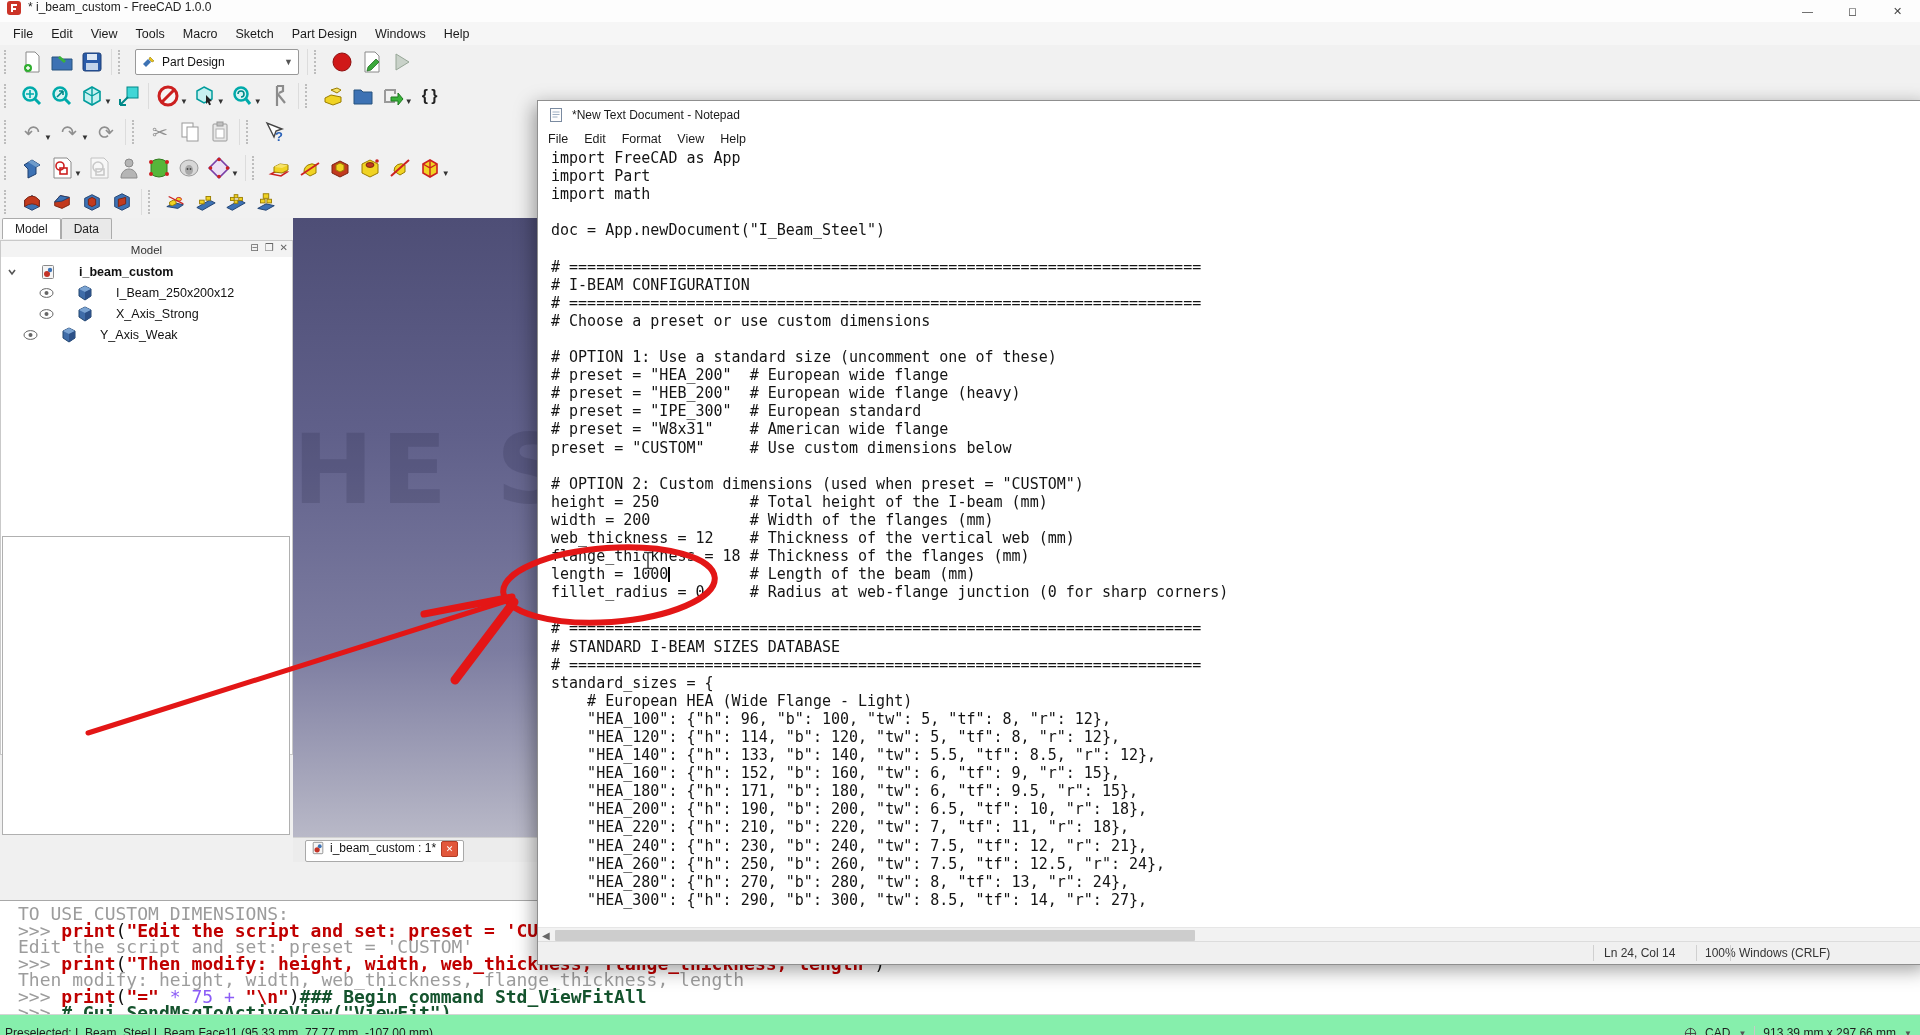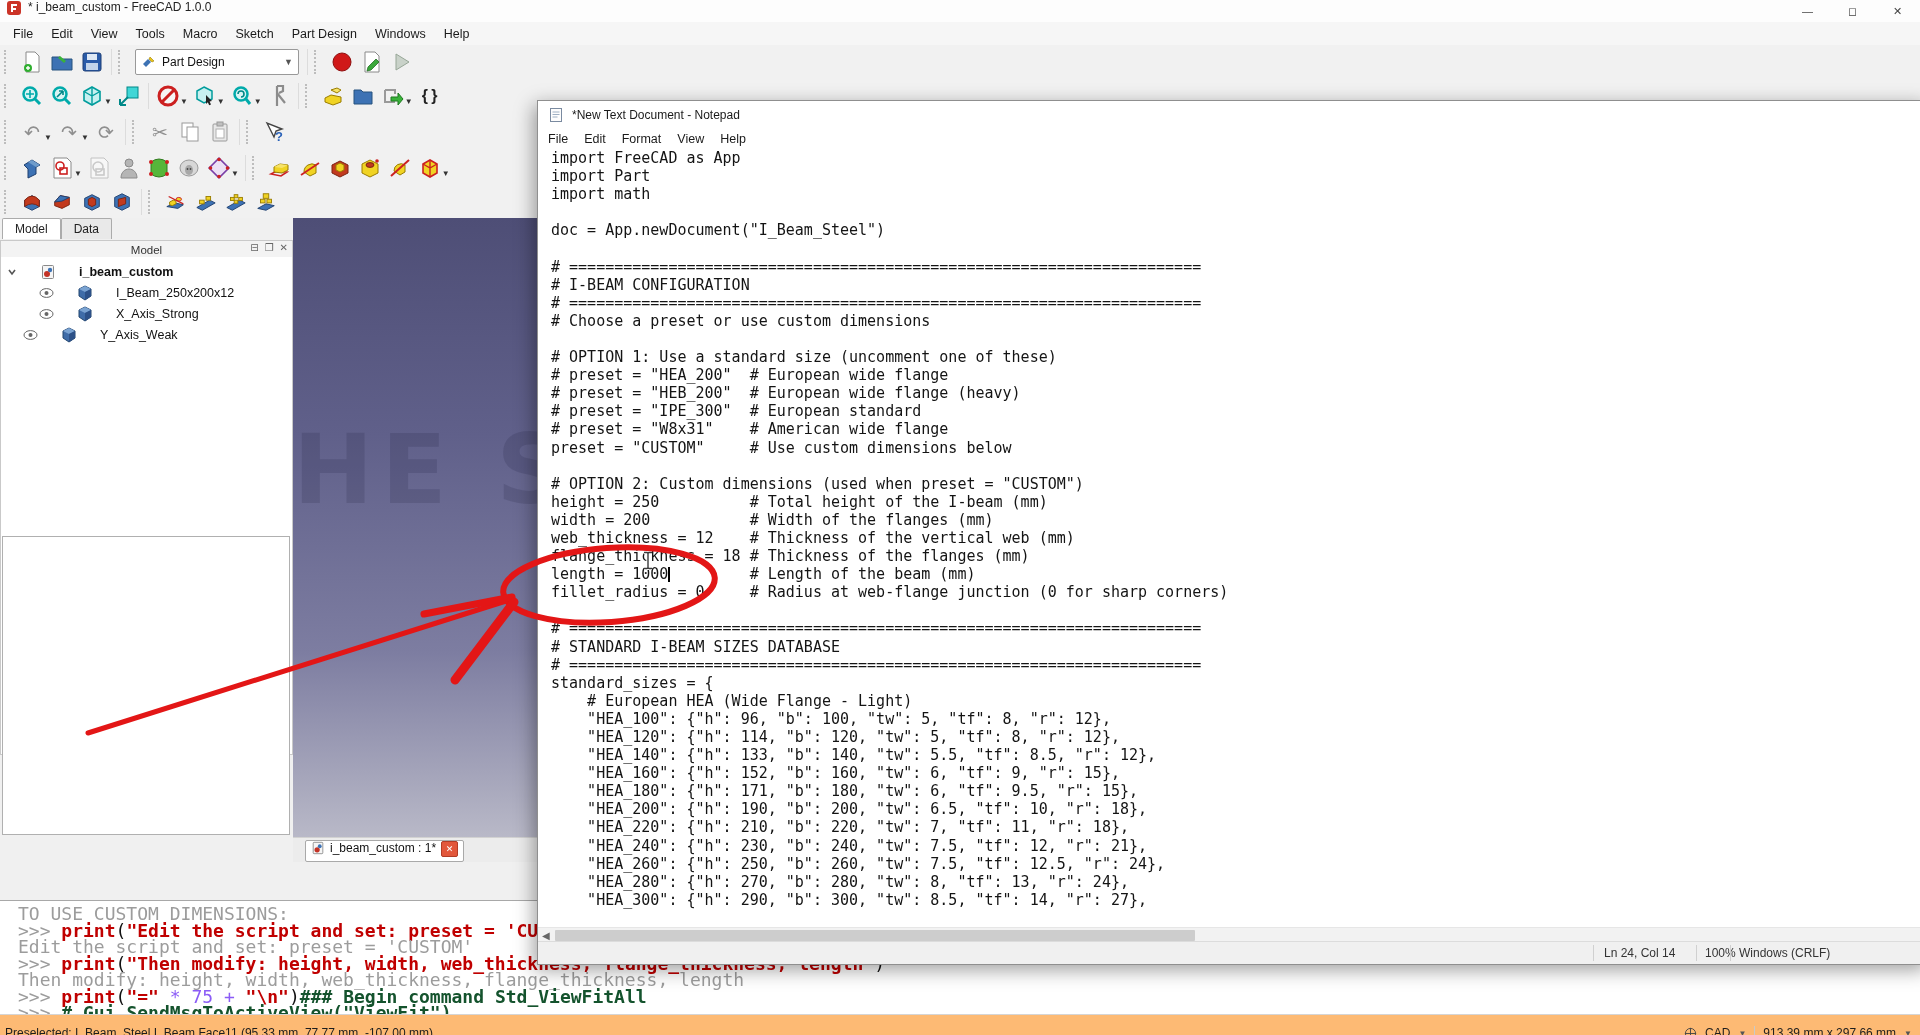--- a/index.html
+++ b/index.html
@@ -43,21 +43,21 @@
   #ghost{position:absolute;left:0px;top:196px;font-family:"DejaVu Sans",sans-serif;font-weight:bold;font-size:96px;letter-spacing:8px;color:rgba(22,22,58,0.16);white-space:nowrap}
   
   #mdibar{position:absolute;left:293px;right:0;bottom:173px;height:24px;background:#ececec;border-top:1px solid #d2d2d2}
   #mditab{position:absolute;left:12px;top:2px;height:20px;background:#fff;border:1px solid #a9a9a9;border-radius:2px;display:flex;align-items:flex-start;padding:0 5px;gap:5px;font-size:12px;color:#111}
   #mdiclose{width:15px;height:14px;background:#e2573b;border:1px solid #b23c26;border-radius:2px;color:#fff;font-size:9px;display:flex;align-items:center;justify-content:center}
   
   #console{position:absolute;left:0;right:0;top:900px;height:153px;background:#fff;border-top:1px solid #a8a8a8;
     font-family:"DejaVu Sans Mono","Liberation Mono",monospace;font-size:18px;line-height:16.5px;padding:5px 0 0 18px;white-space:pre;overflow:hidden}
   .cg{color:#9c9c9c}.cr{color:#c00000;font-weight:bold}.ck{color:#111}.cgr{color:#14532d;font-weight:bold}.cb{color:#8b5cf6}
   
-  #fc-status{position:absolute;left:0;right:0;bottom:0;height:20px;background:#fdba74;border-top:1px solid #d5d5d5;overflow:hidden}
+  #fc-status{position:absolute;left:0;right:0;bottom:0;height:20px;background:#86efac;border-top:1px solid #d5d5d5;overflow:hidden}
   #fc-status .lft{position:absolute;left:5px;top:11px;font-size:12px;color:#1d1d1d;white-space:nowrap}
   #fc-status .rgt{position:absolute;right:8px;top:11px;font-size:12px;color:#1d1d1d;display:flex;gap:8px;align-items:center;white-space:nowrap}
   .vbar{width:1px;height:14px;background:#c9c9c9}
   
   #np{position:absolute;left:537px;top:100px;width:1390px;height:863px;background:#fff;border:1px solid #8f8f8f;box-shadow:-3px 5px 18px rgba(0,0,0,.38)}
   #np-title{position:absolute;left:0;top:0;right:0;height:28px;background:#fff;display:flex;align-items:center;gap:8px;padding-left:10px}
   #np-title .ttl{font-size:12px;color:#1a1a1a}
   #np-menubar{position:absolute;left:0;top:28px;right:0;height:20px;background:#fff;display:flex;align-items:center;padding-left:2px;border-bottom:1px solid #f0f0f0}
   .npm{font-size:12.5px;color:#1b1b1b;padding:2px 8px}
   #np-text{position:absolute;left:0;top:48px;right:0;height:778px;overflow:hidden;background:#fff;

